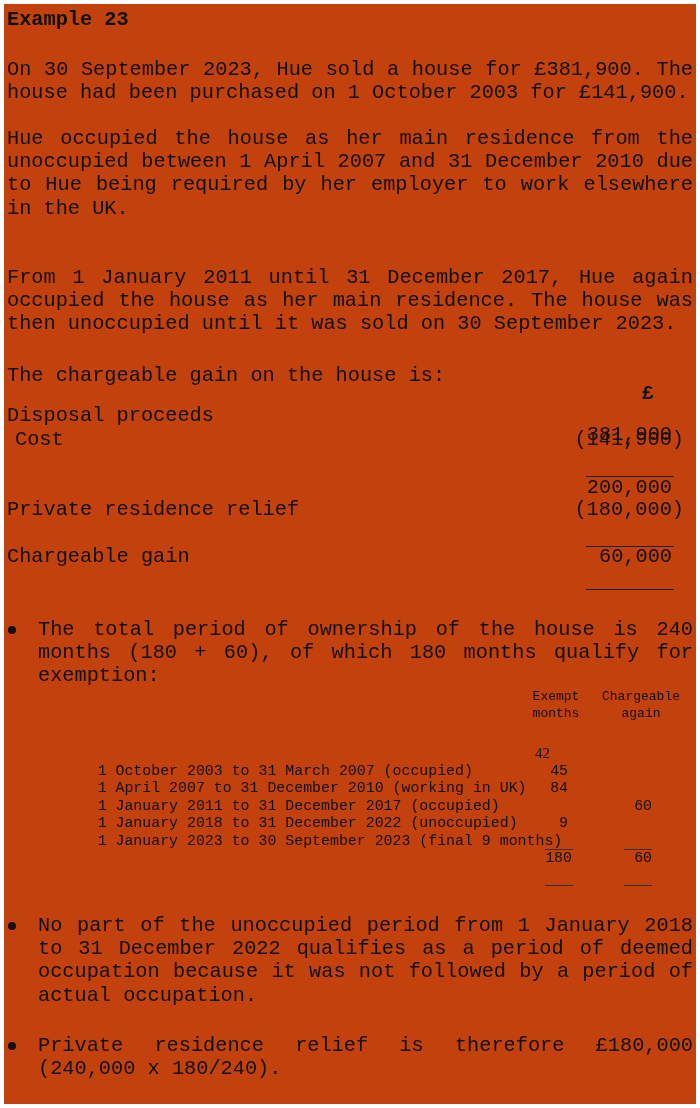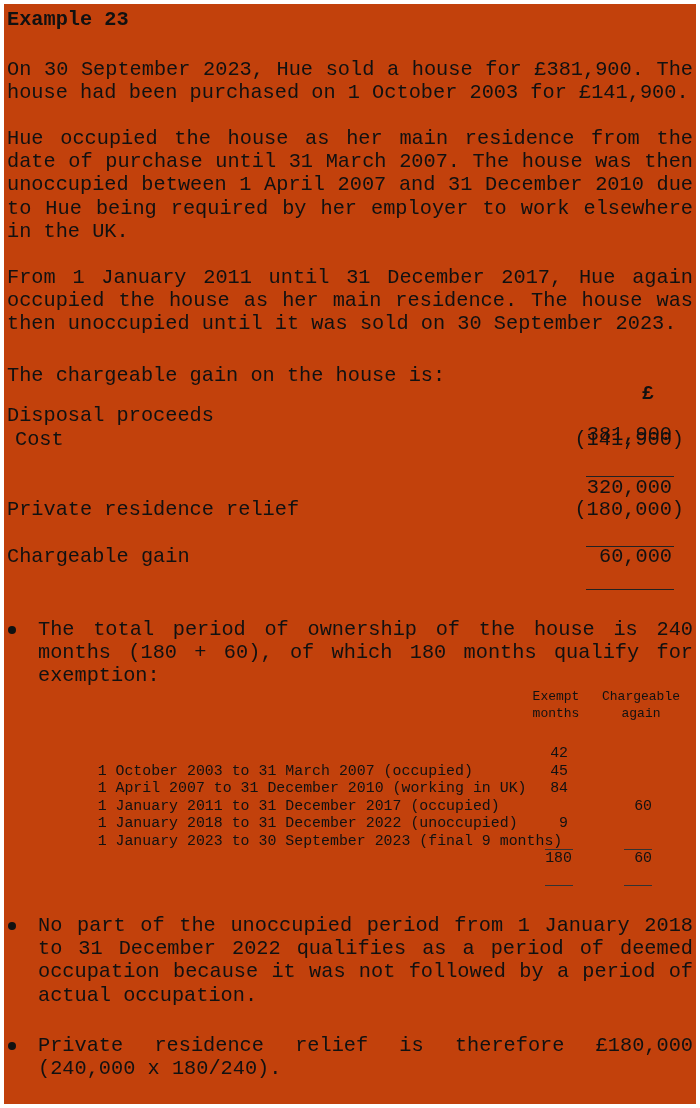--- a/index.html
+++ b/index.html
@@ -30,21 +30,20 @@
 
   <div class="abs title">Example 23</div>
 
   <div class="abs para" style="top:54px;">
     <span class="jline">On 30 September 2023, Hue sold a house for £381,900. The</span>
     <span class="line">house had been purchased on 1 October 2003 for £141,900.</span>
   </div>
 
   <div class="abs para" style="top:123px;">
     <span class="jline">Hue occupied the house as her main residence from the</span>
-    <span class="jline">date of purchase until 31 March 2007. The house was then</span>
     <span class="jline">unoccupied between 1 April 2007 and 31 December 2010 due</span>
     <span class="jline">to Hue being required by her employer to work elsewhere</span>
     <span class="line">in the UK.</span>
   </div>
 
   <div class="abs para" style="top:262px;">
     <span class="jline">From 1 January 2011 until 31 December 2017, Hue again</span>
     <span class="jline">occupied the house as her main residence. The house was</span>
     <span class="line">then unoccupied until it was sold on 30 September 2023.</span>
   </div>
@@ -56,21 +55,21 @@
   <div class="abs num" style="top:378px; right:42px; font-weight:bold;">£</div>
 
   <div class="abs para" style="top:400px; width:400px;">Disposal proceeds</div>
   <div class="abs num" style="top:400px; right:24px;margin-top:19px;">381,900</div>
 
   <div class="abs para" style="top:424px; width:400px;margin-left:8px;">Cost</div>
   <div class="abs num" style="top:424px; right:12px;">(141,900)</div>
 
   <div class="rule" style="top:472px; left:582px; width:88px;"></div>
 
-  <div class="abs num" style="top:472px; right:24px;">320,000</div>
+  <div class="abs num" style="top:472px; right:24px;">200,000</div>
 
   <div class="abs para" style="top:494px; width:400px;">Private residence relief</div>
   <div class="abs num" style="top:494px; right:12px;">(180,000)</div>
 
   <div class="rule" style="top:542px; left:582px; width:88px;"></div>
 
   <div class="abs para" style="top:541px; width:400px;">Chargeable gain</div>
   <div class="abs num" style="top:541px; right:24px;">60,000</div>
 
   <div class="rule" style="top:585px; left:582px; width:88px;"></div>
@@ -85,21 +84,21 @@
   </div>
 
   <div class="abs smallhead" style="top:684px; left:524px; width:56px;">Exempt
 months</div>
   <div class="abs smallhead" style="top:684px; left:590px; width:94px;">Chargeable
 again</div>
 
   <div class="abs" style="top:741px; left:40px; width:650px;">
     <div class="small" style="position:relative; height:17.6px;">
       <span>1 October 2003 to 31 March 2007 (occupied)</span>
-      <span class="abs" style="right:126px; top:0;">42</span>
+      <span class="abs" style="right:144px; top:0;font-family:Liberation Serif, serif;">42</span>
       <span class="abs" style="right:42px; top:0;"></span>
     </div>
     <div class="small" style="position:relative; height:17.6px;">
       <span>1 April 2007 to 31 December 2010 (working in UK)</span>
       <span class="abs" style="right:126px; top:0;">45</span>
       <span class="abs" style="right:42px; top:0;"></span>
     </div>
     <div class="small" style="position:relative; height:17.6px;">
       <span>1 January 2011 to 31 December 2017 (occupied)</span>
       <span class="abs" style="right:126px; top:0;">84</span>

